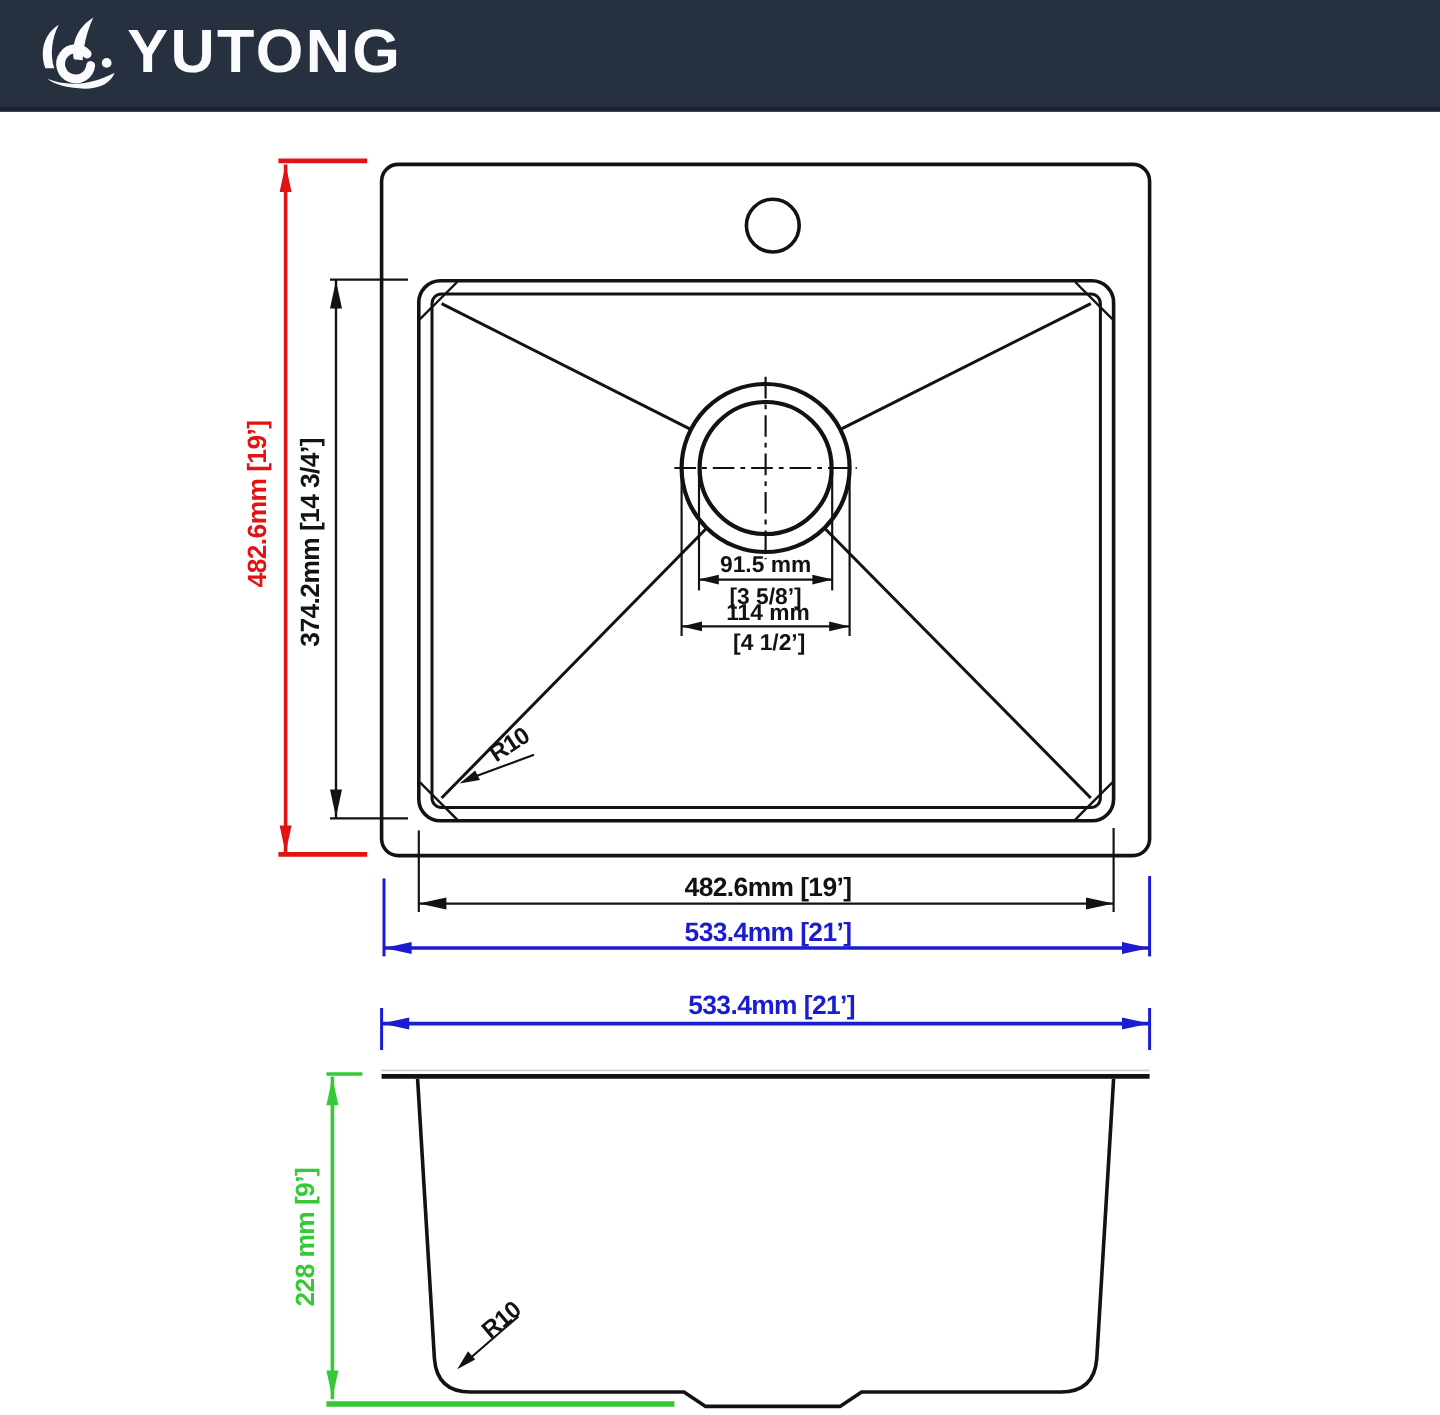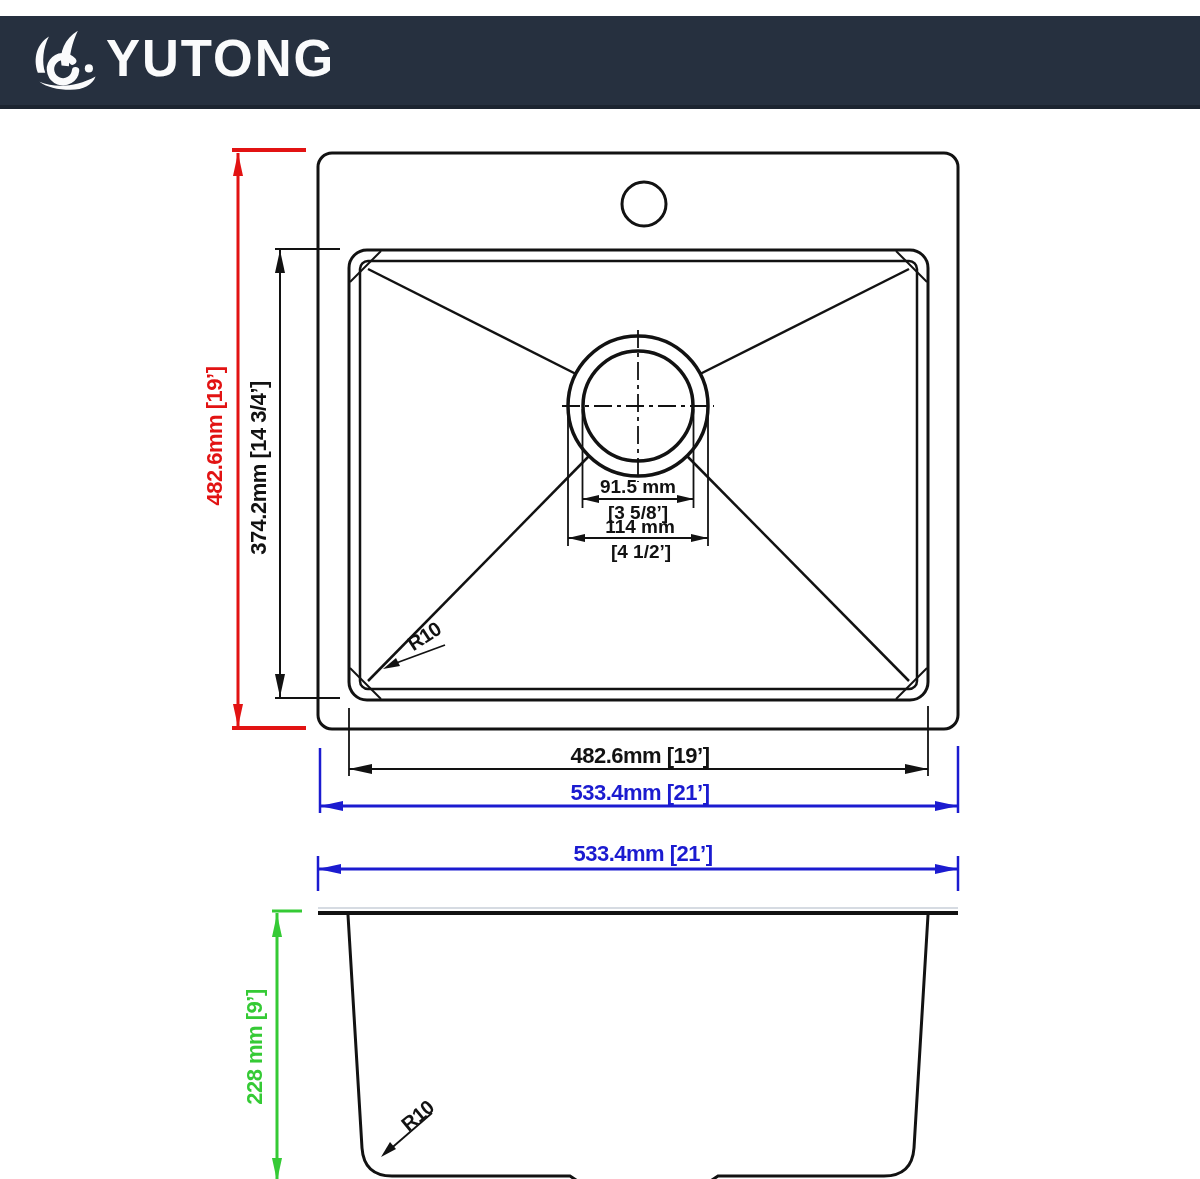--- a/index.html
+++ b/index.html
@@ -1,19 +1,19 @@
 <!DOCTYPE html>
 <html><head>
 <meta charset="utf-8">
 <style>
   html,body{margin:0;padding:0;background:#ffffff;}
   body{width:1200px;height:1179px;position:relative;font-family:"Liberation Sans",sans-serif;}
   .header{
     width:1200px;height:93px;background:#26303f;box-sizing:border-box;
-    border-bottom:4px solid #1c2430;display:flex;align-items:center;margin-top:16px;
+    border-bottom:4px solid #1c2430;display:flex;align-items:center;
   }
   .logo-wrap{width:74px;height:78px;margin-left:26px;flex:0 0 auto;}
   .brand{
     color:#fafbfc;font-weight:bold;font-size:51px;letter-spacing:2px;
     margin-left:6px;margin-top:-4px;
     font-family:"Liberation Sans",sans-serif;
   }
   .drawing{display:block;}
   
   .ln   {stroke:#121212;fill:none;}

